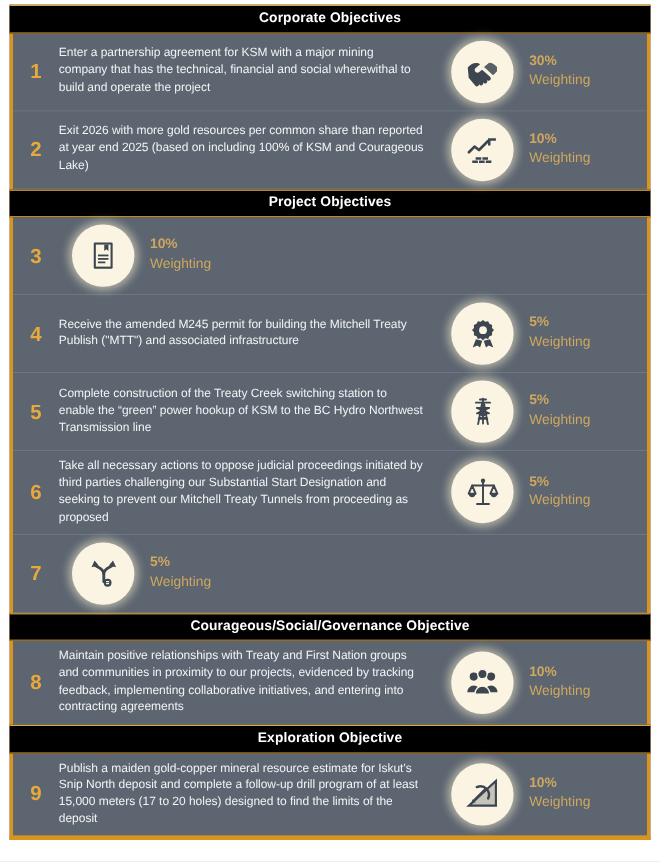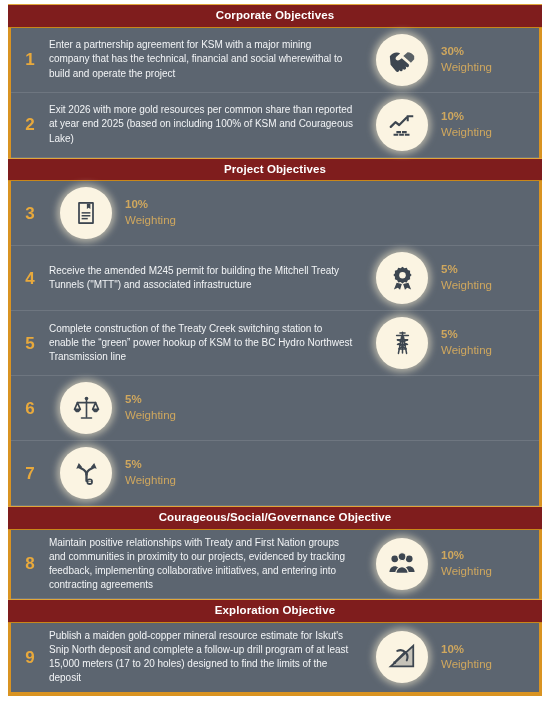--- a/index.html
+++ b/index.html
@@ -29,21 +29,21 @@
     width: 534px;
     border-left: 3px solid #d99321;
     border-right: 3px solid #d99321;
     border-bottom: 4px solid #d99321;
     background: #5c6570;
   }
 
   
   .section-header {
     box-sizing: border-box;
-    background: #7f1d1d;
+    background: #000000;
     color: #ffffff;
     font-size: 11.5px;
     font-weight: bold;
     text-align: center;
     letter-spacing: 0.1px;
     line-height: 1;
     padding: 5px 0 5px 0;
     margin: 0 -3px;
     border-top: 1px solid #e0a63a;
     border-bottom: 1px solid #c8871a;
@@ -165,21 +165,21 @@
     </svg>
           </div>
         </div>
         <div class="weight">
           <span class="pct">10%</span>
           <span class="lbl">Weighting</span>
         </div>
       </div>
       <div class="row">
         <div class="num">4</div>
-        <div class="desc">Receive the amended M245 permit for building the Mitchell Treaty Tunnels ("MTT") and associated infrastructure</div>
+        <div class="desc">Receive the amended M245 permit for building the Mitchell Treaty Publish ("MTT") and associated infrastructure</div>
         <div class="icon-cell">
           <div class="icon-disc">
             <svg width="29" height="29" viewBox="0 0 32 32">
       <path fill="#3d4650" d="M16 3l2.1 1.6 2.6-.5 1.2 2.4 2.5 1-.1 2.7 1.8 2-1.8 2 .1 2.7-2.5 1-1.2 2.4-2.6-.5L16 21.6l-2.1-1.8-2.6.5-1.2-2.4-2.5-1 .1-2.7-1.8-2 1.8-2-.1-2.7 2.5-1 1.2-2.4 2.6.5z"></path>
       <circle cx="16" cy="12.3" r="3.6" fill="#fbf4e2"></circle>
       <path fill="#3d4650" d="M9.5 20.6l-3 7.6 4.3-1.9 2.5 2 2-6.3zM22.5 20.6l3 7.6-4.3-1.9-2.5 2-2-6.3z"></path>
     </svg>
           </div>
         </div>
         <div class="weight">
@@ -203,20 +203,21 @@
     </svg>
           </div>
         </div>
         <div class="weight">
           <span class="pct">5%</span>
           <span class="lbl">Weighting</span>
         </div>
       </div>
       <div class="row">
         <div class="num">6</div>
+        <div class="desc">Take all necessary actions to oppose judicial proceedings initiated by third parties challenging our Substantial Start Designation and seeking to prevent our Mitchell Treaty Tunnels from proceeding as proposed</div>
         <div class="icon-cell">
           <div class="icon-disc">
             <svg width="29" height="29" viewBox="0 0 32 32">
       <g fill="none" stroke="#3d4650" stroke-width="1.8" stroke-linecap="round" stroke-linejoin="round">
         <path d="M16 6.5v19"></path>
         <path d="M6 9.5h20"></path>
         <path d="M10.5 26.5h11"></path>
         <path d="M6 9.5L2.8 17h6.4zM26 9.5L22.8 17h6.4z"></path>
       </g>
       <circle cx="16" cy="5" r="2" fill="#3d4650"></circle>

